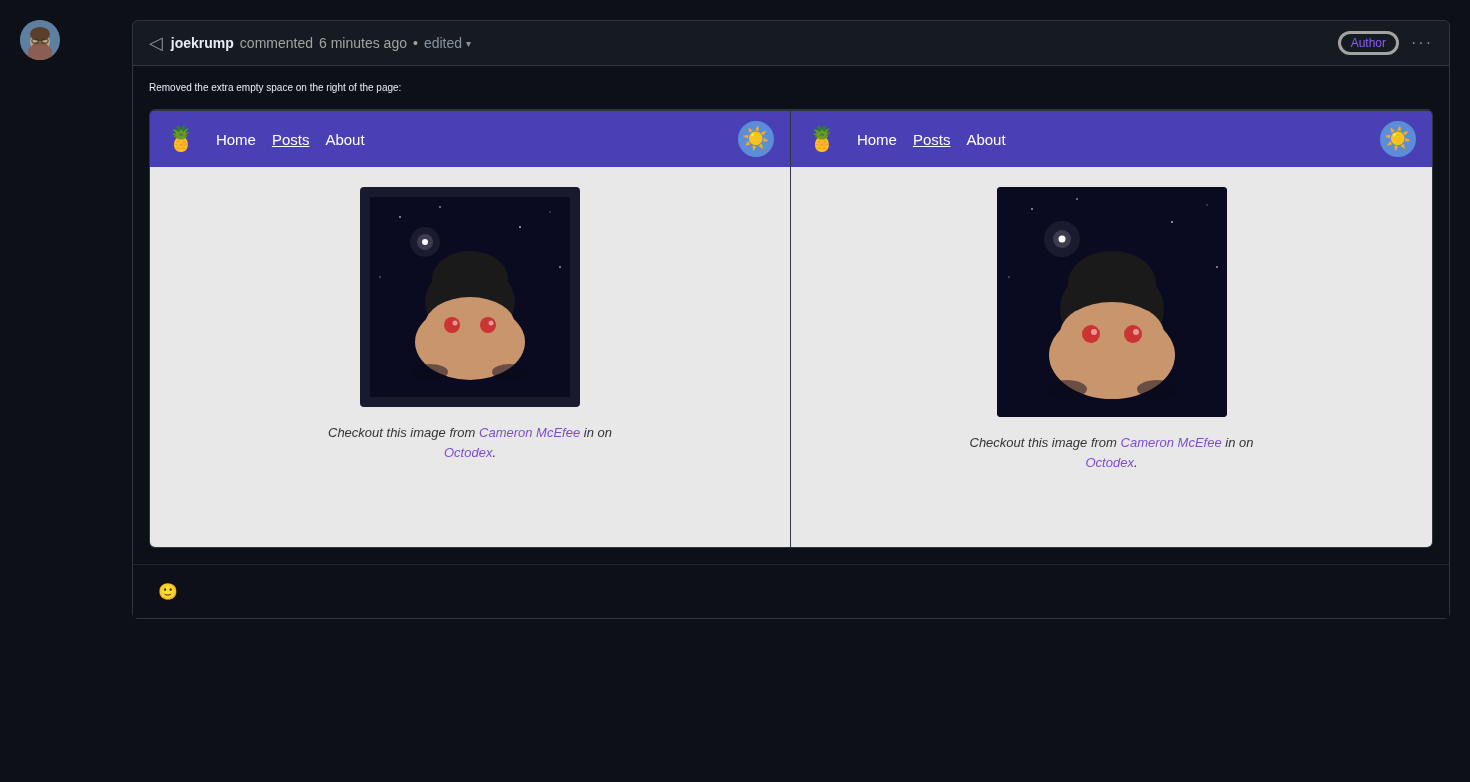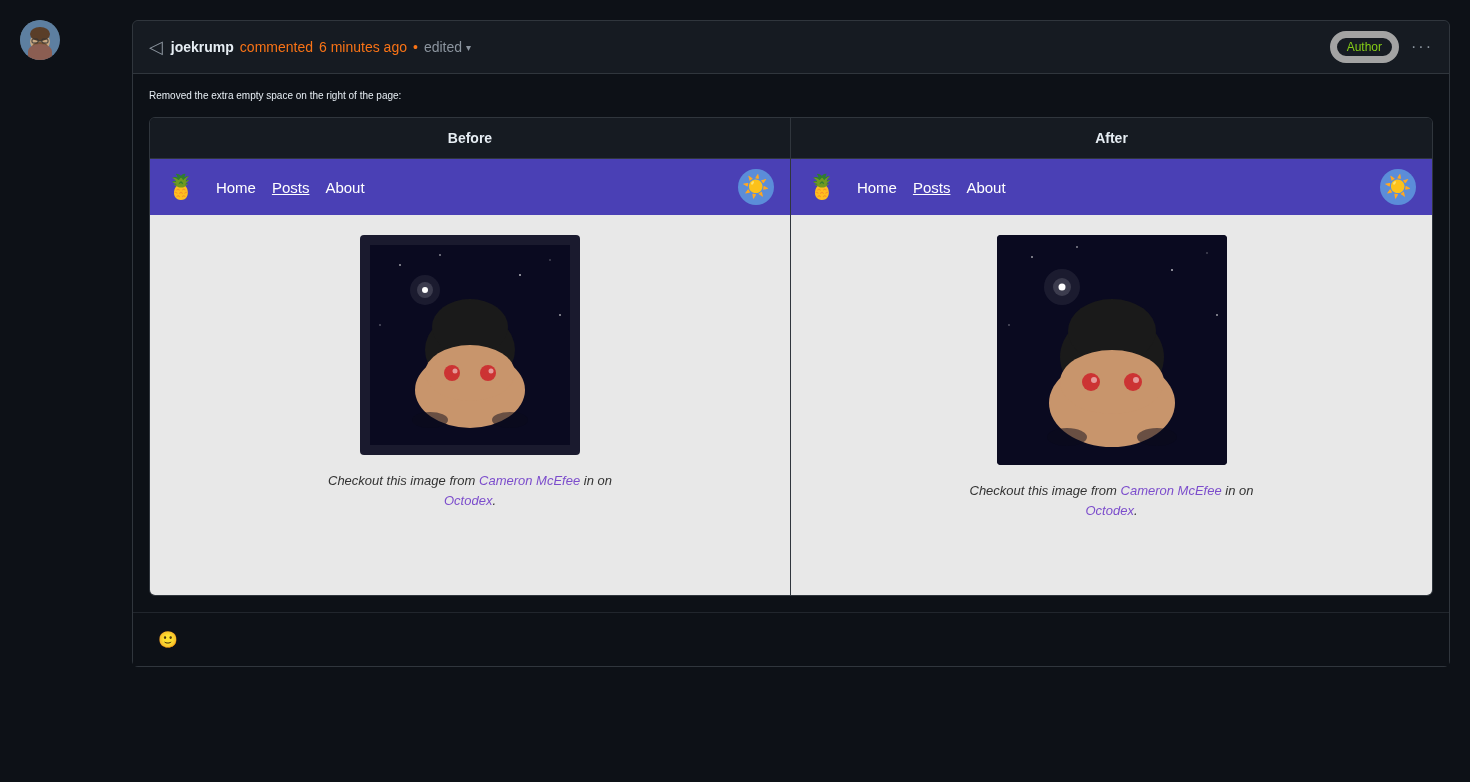--- a/index.html
+++ b/index.html
@@ -52,21 +52,21 @@
       gap: 6px;
       justify-content: space-between;
     }
 
     .username {
       font-weight: 600;
       color: #e6edf3;
     }
 
     .comment-action {
-      color: #f97316;
+      color: #a3a3a3;
     }
 
     .edited-badge {
       color: #8b949e;
       display: flex;
       align-items: center;
       gap: 4px;
       cursor: pointer;
     }
 
@@ -74,25 +74,25 @@
       font-size: 10px;
     }
 
     .comment-header-right {
       display: flex;
       align-items: center;
       gap: 12px;
     }
 
     .author-badge {
-      border: 7px solid #a3a3a3;
+      border: 3px solid #a3a3a3;
       border-radius: 20px;
       padding: 2px 10px;
       font-size: 12px;
-      color: #84cc16;
+      color: #8b5cf6;
     }
 
     .more-menu {
       color: #8b949e;
       cursor: pointer;
       font-size: 16px;
       letter-spacing: 2px;
     }
 
     .avatar-face {
@@ -337,24 +337,20 @@
           <span class="author-badge">Author</span>
           <span class="more-menu">···</span>
         </div>
       </div>
 
       <div class="comment-body">
         <p class="comment-text">Removed the extra empty space on the right of the page:</p>
 
         <div class="comparison-table">
 
-          <div class="comparison-headers">
-            <div class="comparison-header-cell" style="border-right: 1px solid #30363d;">Before</div>
-            <div class="comparison-header-cell">After</div>
-          </div>
 
           <div class="comparison-panels">
 
             <div class="panel">
               <div class="mock-browser">
 
                 <div class="mock-navbar-before">
                   <div class="navbar-left">
                     <span class="pineapple">🍍</span>
                     <div class="nav-links">

